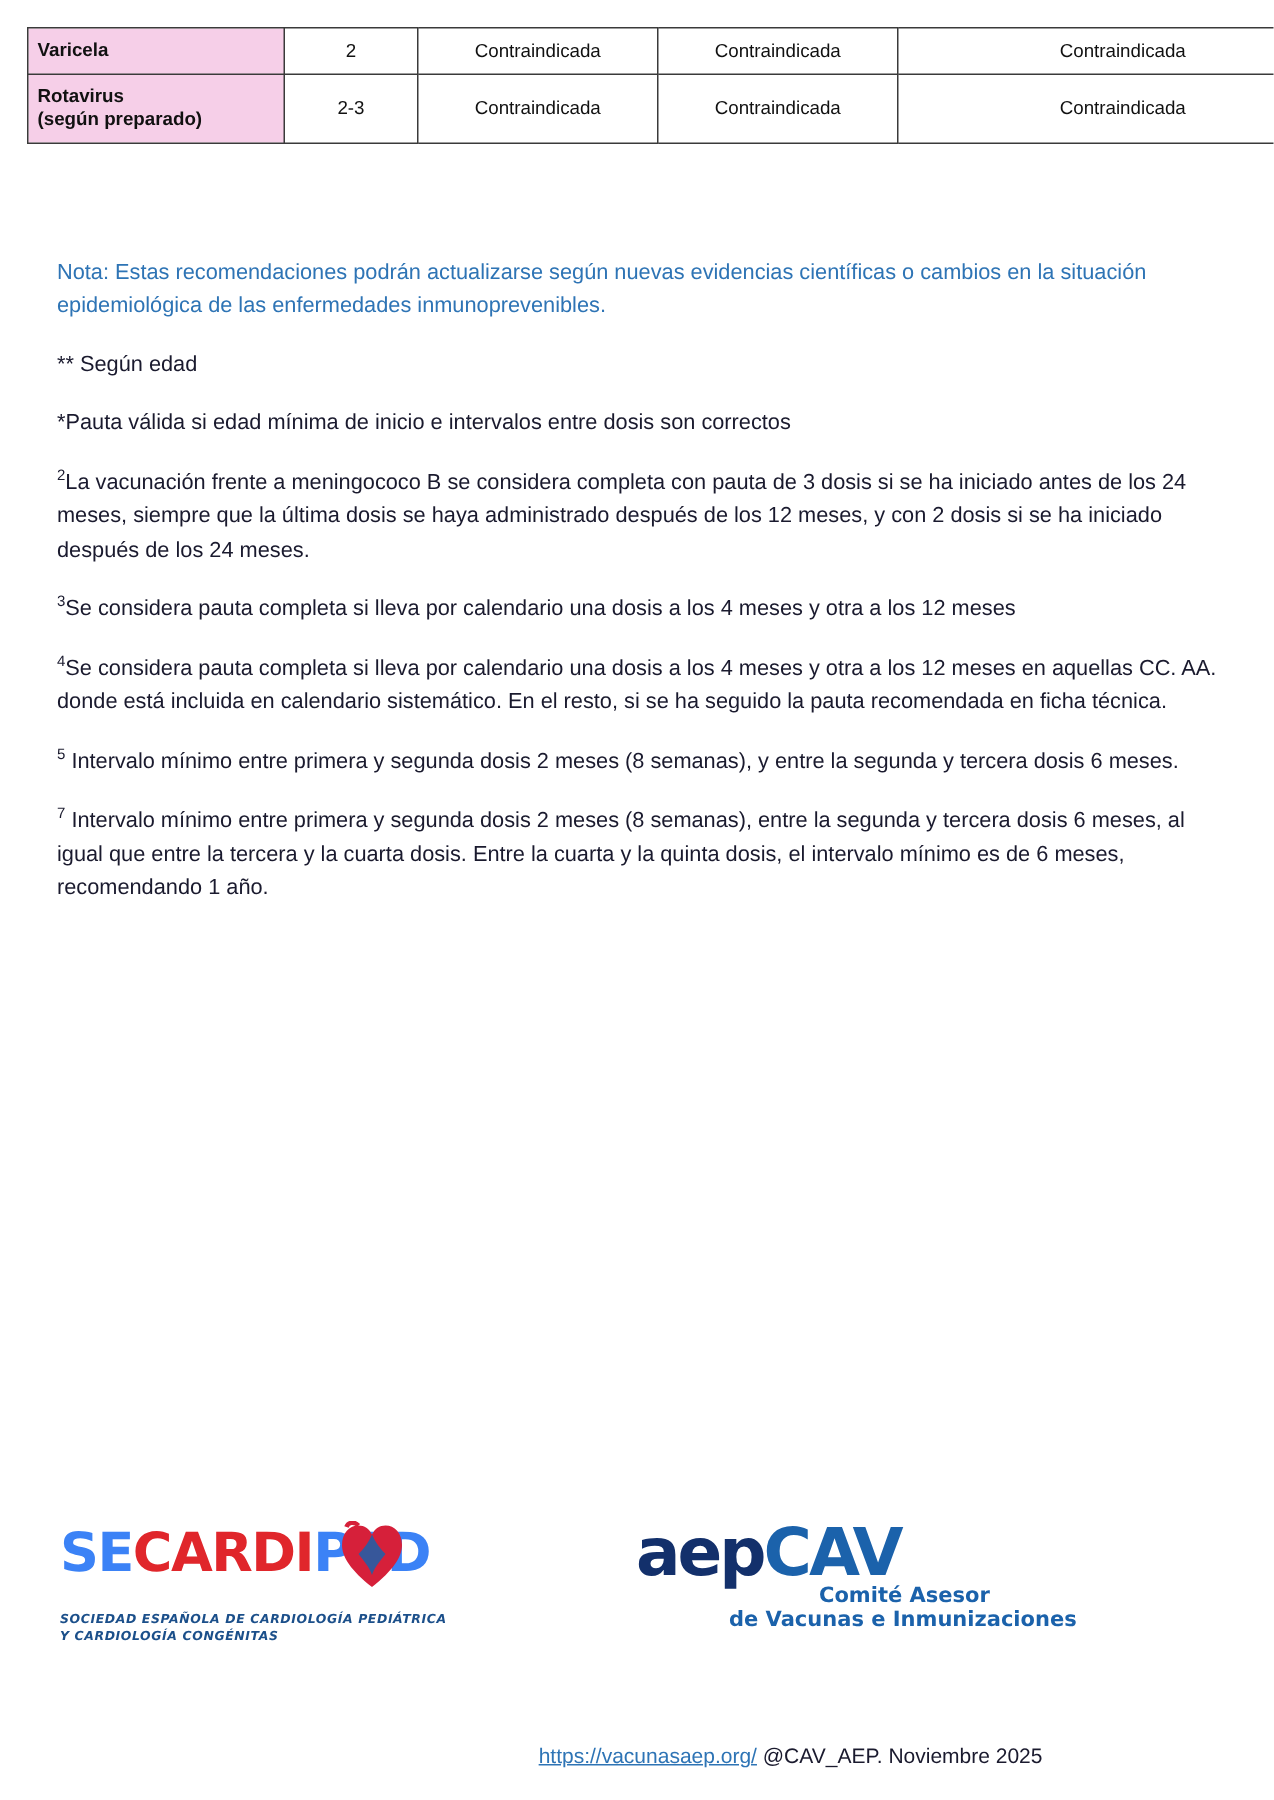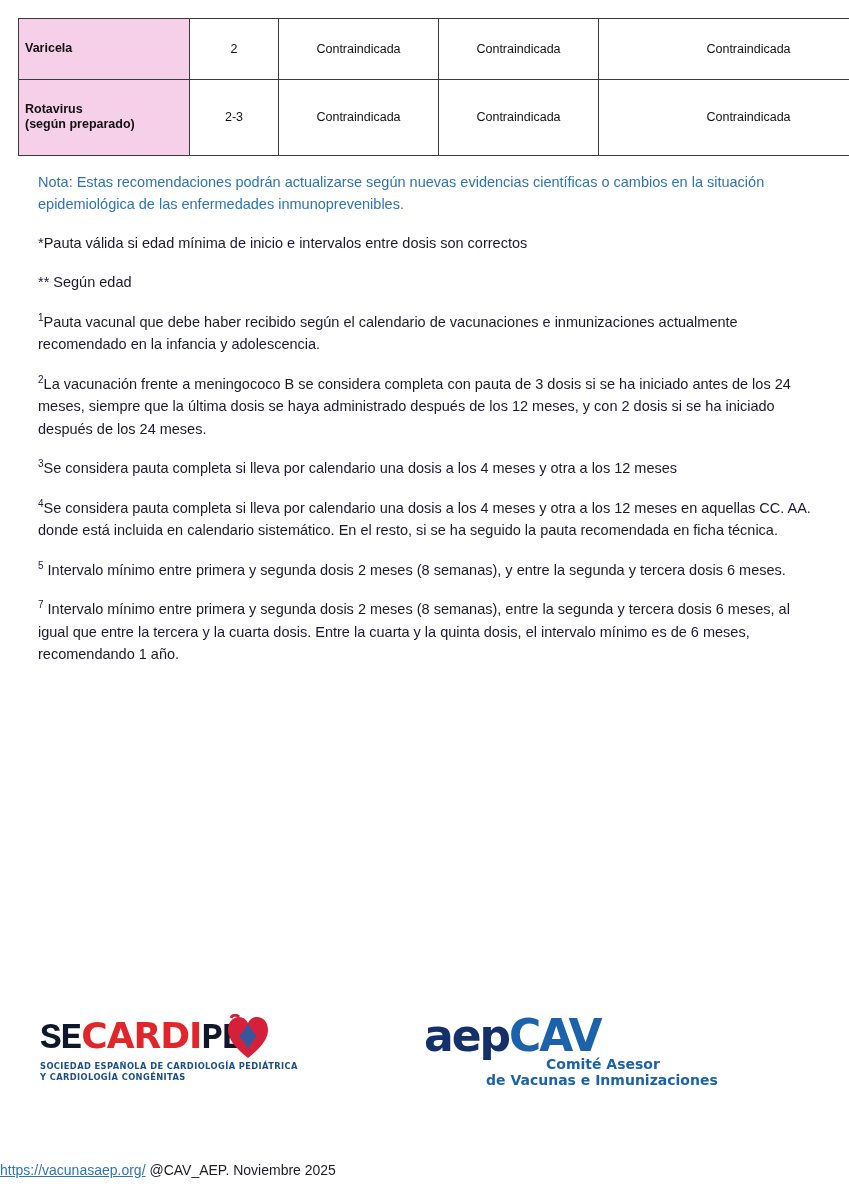--- a/index.html
+++ b/index.html
@@ -24,21 +24,21 @@
     width: 815px;
   }
   table.vac {
     border-collapse: collapse;
     width: 815px;
     table-layout: fixed;
   }
   table.vac td {
     border: 1px solid #3a3a3a;
     font-size: 12.5px;
-    padding: 22px 6px;
+    padding: 7px 6px;
     vertical-align: middle;
     color: #111;
   }
   td.label {
     width: 158px;
     background: #f6cfe8;
     font-weight: bold;
     padding-left: 10px;
     line-height: 1.25;
   }
@@ -91,30 +91,31 @@
     width: 310px;
   }
   .sec-text {
     font-family: "DejaVu Sans", sans-serif;
     font-weight: bold;
     font-size: 36px;
     letter-spacing: -1px;
     line-height: 1;
     white-space: nowrap;
   }
-  .sec-blue { color: #0f172a; font-family: Liberation Mono, monospace; }
+  .sec-blue { color: #3b82f6; }
   .sec-red { color: #e0262b; }
   .sec-sub {
-    margin-top: 4px;
+    margin-top: 20px;
     font-family: "DejaVu Sans", sans-serif;
     font-size: 8.3px;
     font-weight: bold;
     color: #1b4f8a;
     letter-spacing: 0.4px;
     line-height: 1.35;
+    font-style: italic;
   }
   .heart {
     position: absolute;
     left: 186px;
     top: -4px;
     width: 44px;
     height: 46px;
   }
 
   .logo-aepcav {
@@ -158,21 +159,21 @@
     color: #1b62ab;
     line-height: 1.15;
   }
 
   
   .footer {
     position: absolute;
     left: 0;
     top: 1162px;
     width: 695px;
-    text-align: left;
+    text-align: right;
     font-size: 14px;
   }
   .footer a {
     color: #2e74b5;
     text-decoration: underline;
   }
   .footer .ftxt { color: #1a1a2e; }
 </style>
 </head>
 <body>
@@ -198,26 +199,23 @@
         <td class="c1">Contraindicada</td>
         <td class="c2">Contraindicada</td>
         <td class="c3">Contraindicada</td>
       </tr>
     </tbody>
   </table>
 </div>
 
 <div class="notes">
   <p class="note-highlight">Nota: Estas recomendaciones podrán actualizarse según nuevas evidencias científicas o cambios en la situación epidemiológica de las enfermedades inmunoprevenibles.</p>
+  <p class="note">** Según edad</p>
   <p class="note">*Pauta válida si edad mínima de inicio e intervalos entre dosis son correctos</p>
-  <p class="note">** Según edad</p>
-
-  <p class="note">
-    <sup>1</sup><span>Pauta vacunal que debe haber recibido según el calendario de vacunaciones e inmunizaciones actualmente recomendado en la infancia y adolescencia.</span>
-  </p>
+
   <p class="note">
     <sup>2</sup><span>La vacunación frente a meningococo B se considera completa con pauta de 3 dosis si se ha iniciado antes de los 24 meses, siempre que la última dosis se haya administrado después de los 12 meses, y con 2 dosis si se ha iniciado después de los 24 meses.</span>
   </p>
   <p class="note">
     <sup>3</sup><span>Se considera pauta completa si lleva por calendario una dosis a los 4 meses y otra a los 12 meses</span>
   </p>
   <p class="note">
     <sup>4</sup><span>Se considera pauta completa si lleva por calendario una dosis a los 4 meses y otra a los 12 meses en aquellas CC. AA. donde está incluida en calendario sistemático. En el resto, si se ha seguido la pauta recomendada en ficha técnica.</span>
   </p>
   <p class="note">

